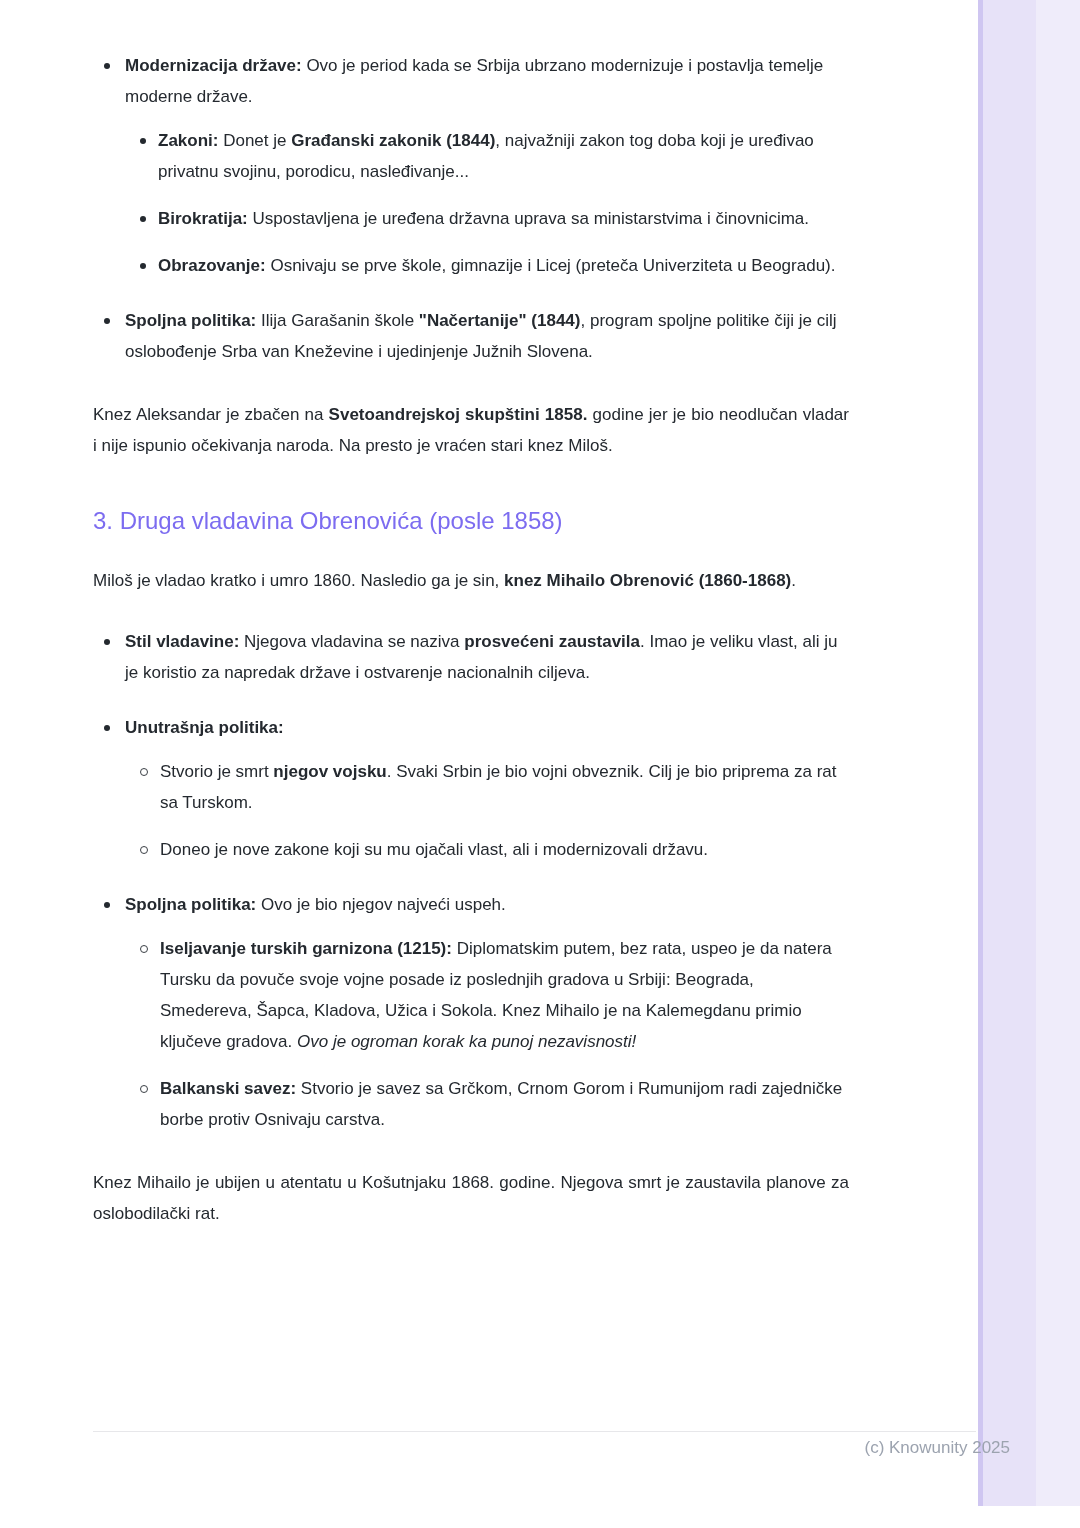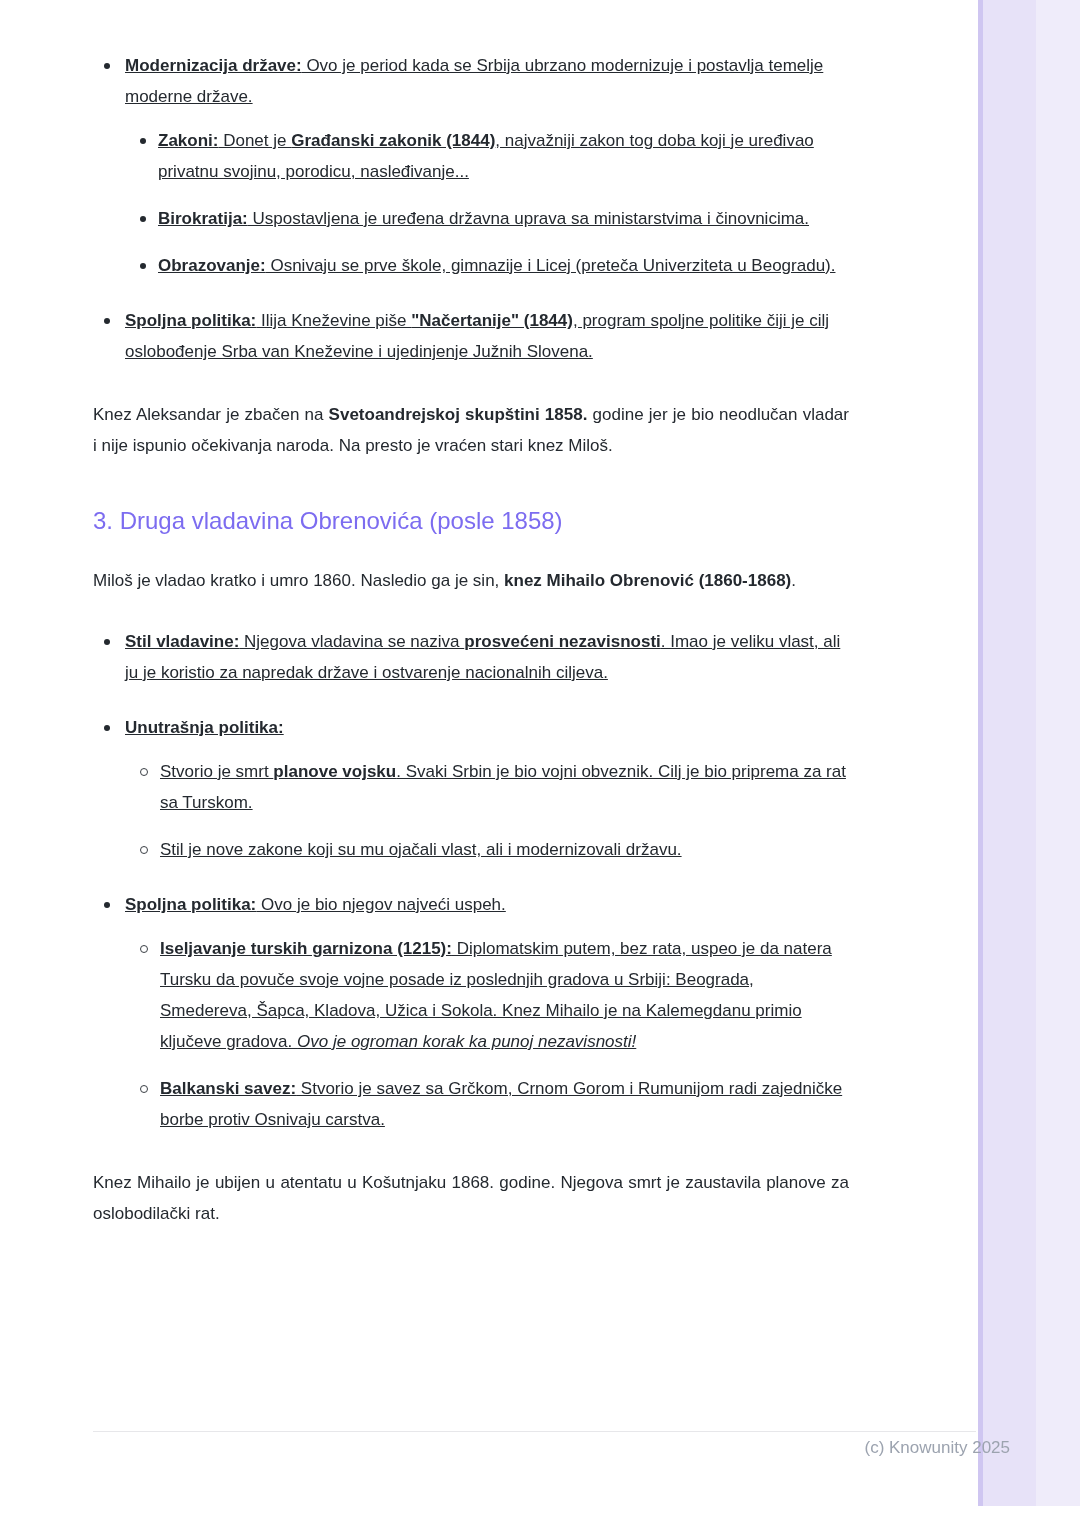--- a/index.html
+++ b/index.html
@@ -21,21 +21,21 @@
   .rich{font-size:17px;line-height:31px;color:var(--text);}
   .rich strong{font-weight:700;}
   .rich em{font-style:italic;}
 
   p.par{margin:0 0 30px;text-align:justify;}
   h2.heading{margin:44px 0 28px;font-size:24px;line-height:32px;font-weight:400;color:var(--accent);}
 
   .list{margin:0;}
   .l1{margin-bottom:32px;}
   .li{display:flex;align-items:flex-start;}
-  .l1 > .li{margin-bottom:24px;text-decoration:underline;}
+  .l1 > .li{margin-bottom:24px;}
   .l1 > .li:last-child{margin-bottom:0;}
   .l2 .li{margin-bottom:16px;}
   .l2 .li:last-child{margin-bottom:0;}
 
   .marker{flex:0 0 auto;display:block;}
   .dot{width:6px;height:6px;border-radius:50%;background:currentColor;margin-top:13px;}
   .circle{width:8px;height:8px;border-radius:50%;border:1.5px solid #3b4046;background:transparent;margin-top:12px;}
   .l1 > .li > .marker{margin-left:11px;margin-right:15px;}
   .l2 > .li > .marker{margin-left:15px;margin-right:12px;}
   .li-body{flex:1 1 auto;min-width:0;}
@@ -73,50 +73,50 @@
             <div class="li">
               <span class="marker dot"></span>
               <div class="rich li-body"><strong>Obrazovanje:</strong><span> Osnivaju se prve škole, gimnazije i Licej (preteča Univerziteta u Beogradu).</span></div>
             </div>
           </div>
         </div>
       </div>
 
       <div class="li">
         <span class="marker dot"></span>
-        <div class="rich li-body"><strong>Spoljna politika:</strong><span> Ilija Kneževine piše </span><strong>"Načertanije" (1844)</strong><span>, program spoljne politike čiji je cilj oslobođenje Srba van Kneževine i ujedinjenje Južnih Slovena.</span></div>
+        <div class="rich li-body"><strong>Spoljna politika:</strong><span> Ilija Garašanin škole </span><strong>"Načertanije" (1844)</strong><span>, program spoljne politike čiji je cilj oslobođenje Srba van Kneževine i ujedinjenje Južnih Slovena.</span></div>
       </div>
 
     </div>
 
     <p class="rich par"><span>Knez Aleksandar je zbačen na </span><strong>Svetoandrejskoj skupštini 1858.</strong><span> godine jer je bio neodlučan vladar i nije ispunio očekivanja naroda. Na presto je vraćen stari knez Miloš.</span></p>
 
     <h2 class="heading">3. Druga vladavina Obrenovića (posle 1858)</h2>
 
     <p class="rich par"><span>Miloš je vladao kratko i umro 1860. Nasledio ga je sin, </span><strong>knez Mihailo Obrenović (1860-1868)</strong><span>.</span></p>
 
     <div class="list l1">
 
       <div class="li">
         <span class="marker dot"></span>
-        <div class="rich li-body"><strong>Stil vladavine:</strong><span> Njegova vladavina se naziva </span><strong>prosvećeni nezavisnosti</strong><span>. Imao je veliku vlast, ali ju je koristio za napredak države i ostvarenje nacionalnih ciljeva.</span></div>
+        <div class="rich li-body"><strong>Stil vladavine:</strong><span> Njegova vladavina se naziva </span><strong>prosvećeni zaustavila</strong><span>. Imao je veliku vlast, ali ju je koristio za napredak države i ostvarenje nacionalnih ciljeva.</span></div>
       </div>
 
       <div class="li">
         <span class="marker dot"></span>
         <div class="li-body">
           <div class="rich"><strong>Unutrašnja politika:</strong></div>
           <div class="list l2">
             <div class="li">
               <span class="marker circle"></span>
-              <div class="rich li-body"><span>Stvorio je smrt </span><strong>planove vojsku</strong><span>. Svaki Srbin je bio vojni obveznik. Cilj je bio priprema za rat sa Turskom.</span></div>
+              <div class="rich li-body"><span>Stvorio je smrt </span><strong>njegov vojsku</strong><span>. Svaki Srbin je bio vojni obveznik. Cilj je bio priprema za rat sa Turskom.</span></div>
             </div>
             <div class="li">
               <span class="marker circle"></span>
-              <div class="rich li-body"><span>Stil je nove zakone koji su mu ojačali vlast, ali i modernizovali državu.</span></div>
+              <div class="rich li-body"><span>Doneo je nove zakone koji su mu ojačali vlast, ali i modernizovali državu.</span></div>
             </div>
           </div>
         </div>
       </div>
 
       <div class="li">
         <span class="marker dot"></span>
         <div class="li-body">
           <div class="rich"><strong>Spoljna politika:</strong><span> Ovo je bio njegov najveći uspeh.</span></div>
           <div class="list l2">

